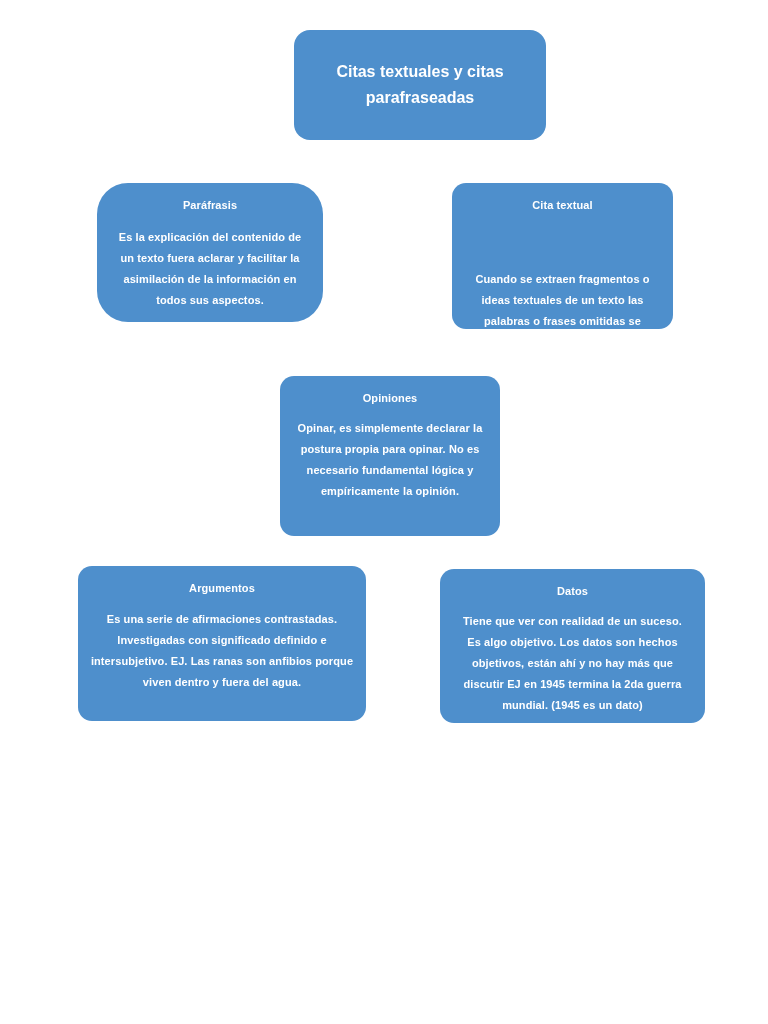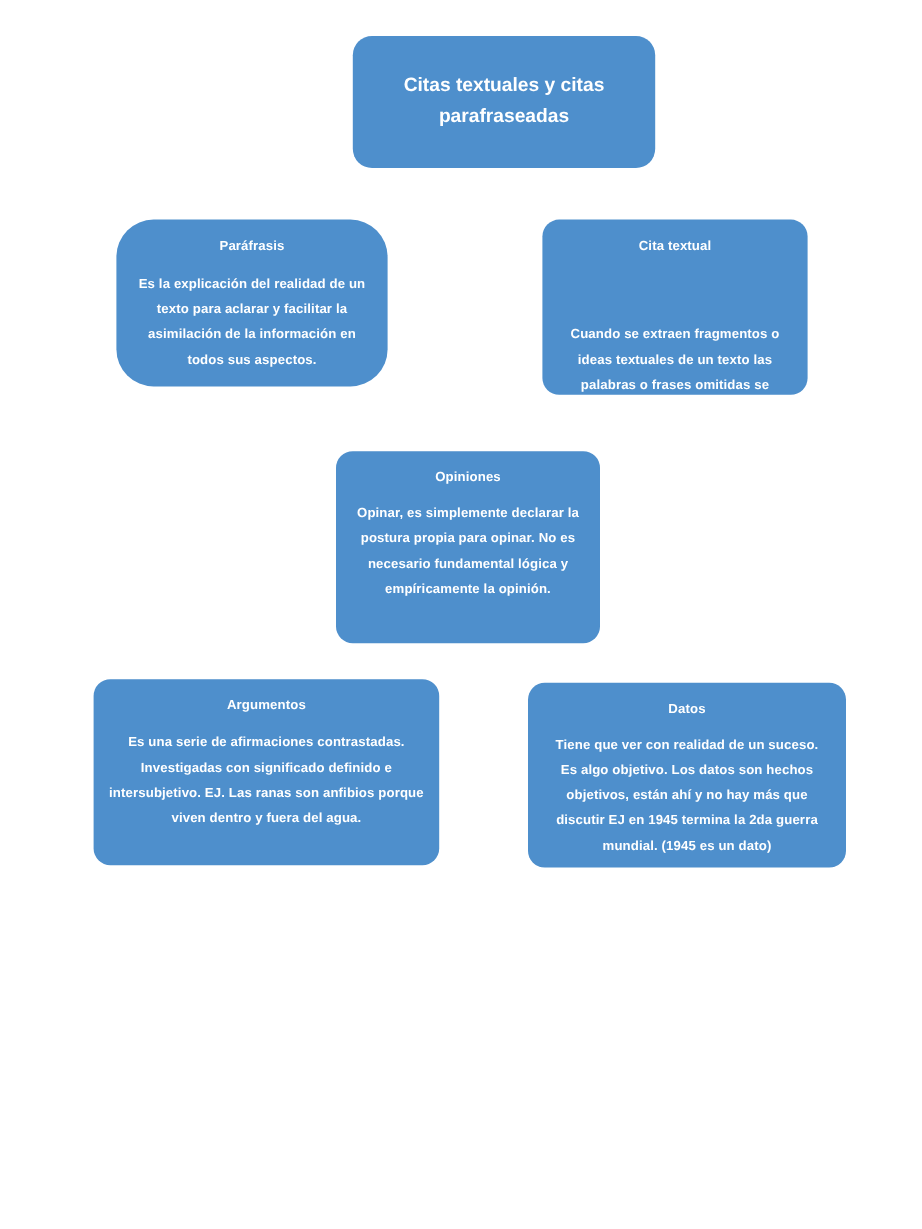--- a/index.html
+++ b/index.html
@@ -126,21 +126,21 @@
 <body>
 
 <div id="diagram-canvas">
 
   <div class="node" id="node-root">
     <div class="root-title">Citas textuales y citas parafraseadas</div>
   </div>
 
   <div class="node" id="node-parafrasis">
     <div class="node-title">Paráfrasis</div>
-    <div class="node-body">Es la explicación del realidad de un texto para aclarar y facilitar la asimilación de la información en todos sus aspectos.</div>
+    <div class="node-body">Es la explicación del contenido de un texto fuera aclarar y facilitar la asimilación de la información en todos sus aspectos.</div>
   </div>
 
   <div class="node" id="node-cita-textual">
     <div class="node-title">Cita textual</div>
     <div class="node-body">Cuando se extraen fragmentos o ideas textuales de un texto las palabras o frases omitidas se reemplazan con puntos suspensivos.</div>
   </div>
 
   <div class="node" id="node-opiniones">
     <div class="node-title">Opiniones</div>
     <div class="node-body">Opinar, es simplemente declarar la postura propia para opinar. No es necesario fundamental lógica y empíricamente la opinión.</div>

